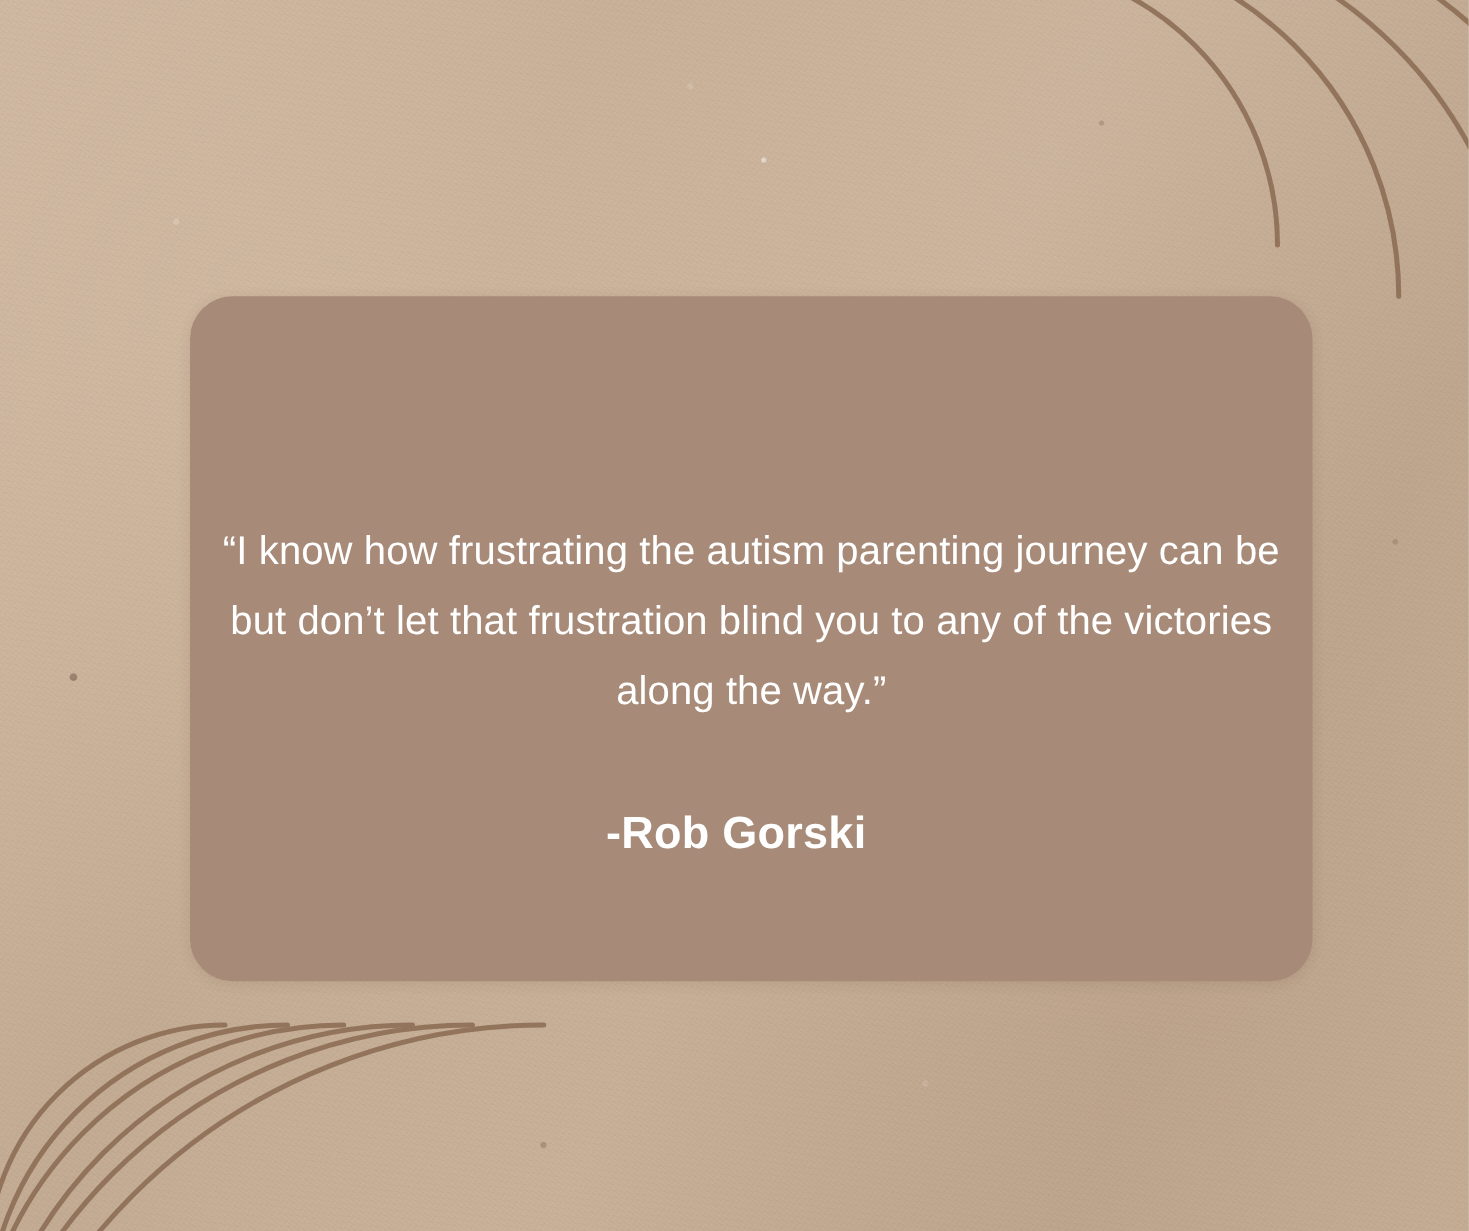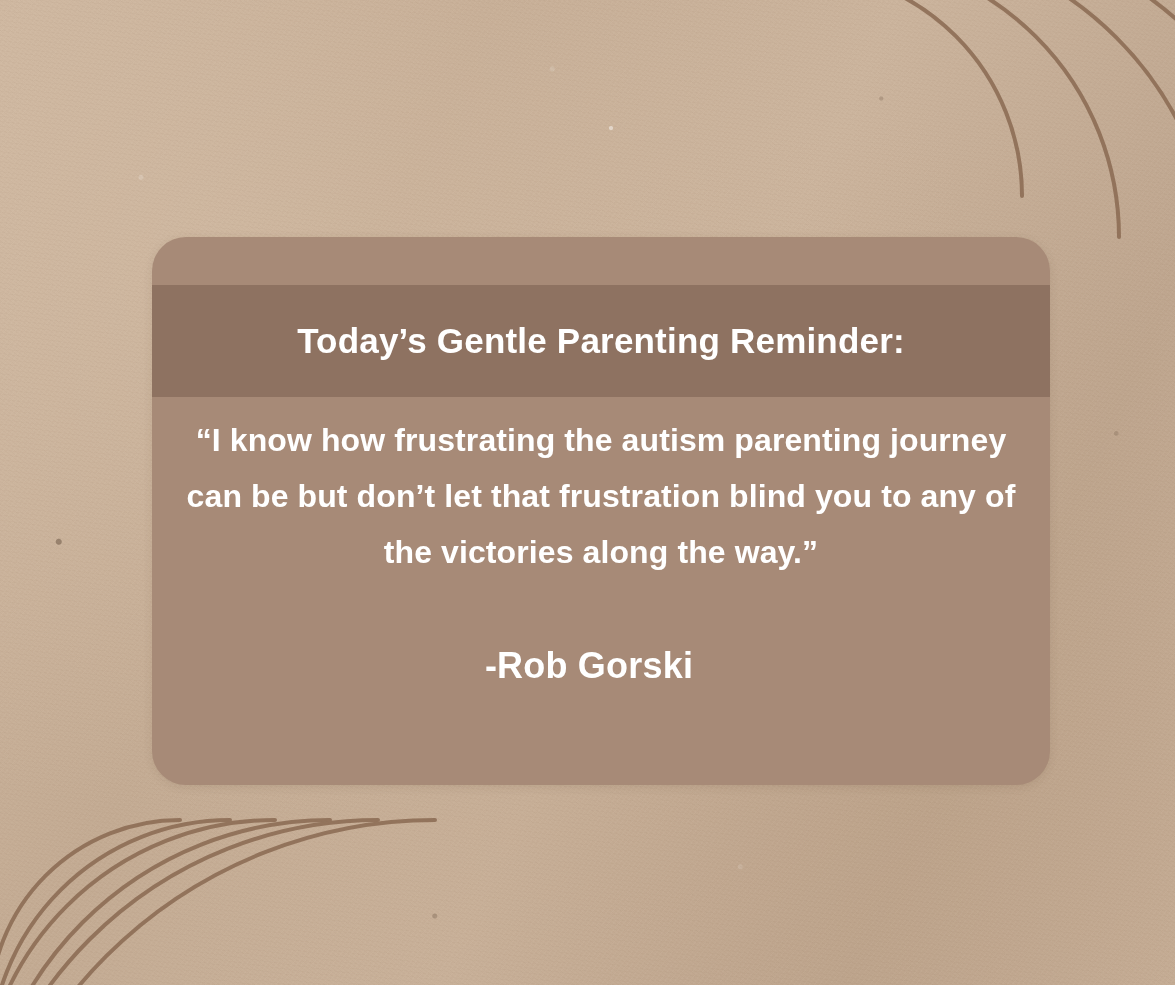--- a/index.html
+++ b/index.html
@@ -100,21 +100,21 @@
     left: 0;
     top: 175px;
     width: 100%;
     padding: 0 18px;
     box-sizing: border-box;
     text-align: center;
   }
   #quote-text {
     color: #ffffff;
     font-size: 32px;
-    font-weight: bold;
+    font-weight: normal;
     line-height: 56px;
     letter-spacing: 0.1px;
   }
   #quote-attribution-row {
     position: absolute;
     left: 18px;
     top: 408px;
     width: 100%;
     text-align: center;
     padding-right: 60px;
@@ -151,23 +151,20 @@
       <path d="M-10 1060 A 240 240 0 0 1 230 820"></path>
       <path d="M-20 1115 A 295 295 0 0 1 275 820"></path>
       <path d="M-20 1170 A 350 350 0 0 1 330 820"></path>
       <path d="M-30 1228 A 408 408 0 0 1 378 820"></path>
       <path d="M-30 1285 A 465 465 0 0 1 435 820"></path>
     </g>
   </svg>
 
   <div id="quote-card">
 
-    <div id="card-header-band">
-      <div id="card-title">Today’s Gentle Parenting Reminder:</div>
-    </div>
 
     <div id="quote-body">
       <div id="quote-text">“I know how frustrating the autism parenting journey can be but don’t let that frustration blind you to any of the victories along the way.”</div>
     </div>
 
     <div id="quote-attribution-row">
       <span id="quote-attribution">-Rob Gorski</span>
     </div>
 
   </div>

